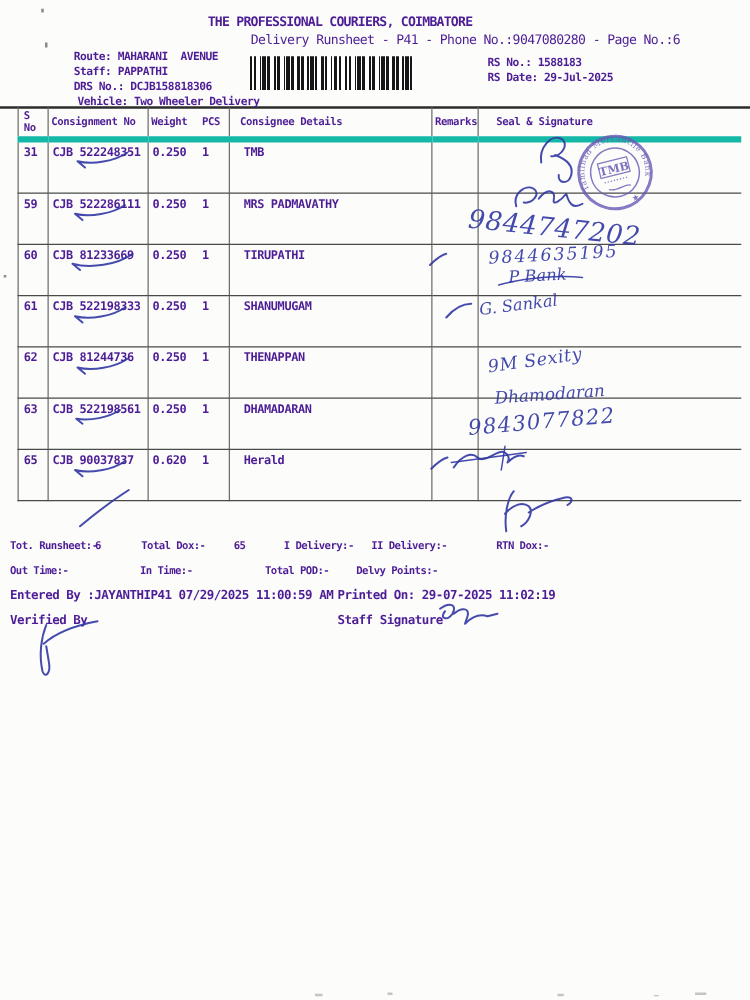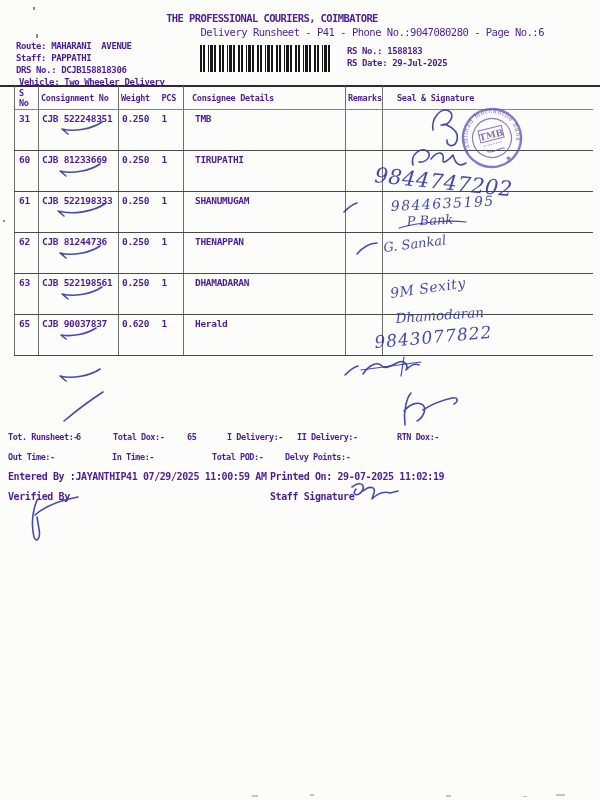--- a/index.html
+++ b/index.html
@@ -3,30 +3,30 @@
 <meta charset="utf-8">
 <style>
   html,body{margin:0;padding:0;background:#fff;}
   .page{position:relative;width:600px;height:800px;background:#fcfcfb;overflow:hidden;
         font-family:"DejaVu Sans Mono",monospace;color:#4c1d95;
         --ink:#3137a3;--stamp:#6a58b5;}
   .title{position:absolute;top:12px;left:0;width:544px;text-align:center;
          font-size:10.5px;font-weight:bold;letter-spacing:-0.6px;}
   .subtitle{position:absolute;top:26px;left:0;width:544px;text-align:right;
             font-size:10.5px;font-weight:normal;letter-spacing:-0.5px;}
-  .meta{position:absolute;font-size:9px;font-weight:bold;letter-spacing:-0.4px;white-space:pre;}
+  .meta{position:absolute;font-size:9px;font-weight:bold;letter-spacing:-0.4px;white-space:pre;margin-left:43px;}
   .barcode{position:absolute;left:200px;top:45px;width:131px;height:27px;
     background:repeating-linear-gradient(90deg,#161616 0 2px,#fff 2px 3px,#161616 3px 5px,
       #fff 5px 8px,#161616 8px 9px,#fff 9px 10px,#161616 10px 13px,#fff 13px 14px,
       #161616 14px 16px,#fff 16px 19px);}
   .rule-top{position:absolute;left:0;top:85px;width:600px;border-top:2px solid #2c2c2c;}
   table.sheet{position:absolute;left:14px;top:86px;width:578px;border-collapse:collapse;table-layout:fixed;}
   .sheet th{font-size:8.5px;letter-spacing:-0.3px;text-align:left;font-weight:bold;
       padding:2px 2px 1px;height:10px;border:1px solid #6e6e6e;border-top:none;
-      border-bottom:1px solid #14b8a6;overflow:hidden;}
+      border-bottom:5px solid #14b8a6;overflow:hidden;}
   .sheet td{font-size:9.5px;letter-spacing:-0.3px;font-weight:bold;vertical-align:top;
       padding:3px 3px;height:34px;border:1px solid #6e6e6e;border-top:1px solid #4a4a4a;
       border-bottom:1px solid #4a4a4a;overflow:hidden;}
   .sheet .col-sno{padding-left:4px;}
   .sheet .col-weight{border-right:none;}
   .sheet .col-pcs{border-left:none;padding-left:6px;}
   .sheet td.col-consignee{padding-left:11px;}
   .sheet th.col-consignee{padding-left:8px;}
   .sheet .col-seal{border-right:none;}
   .sheet th.col-seal{padding-left:14px;}
@@ -87,20 +87,29 @@
         <tr>
           <td class="col-sno">31</td>
           <td class="col-consignment">CJB 522248351</td>
           <td class="col-weight">0.250</td>
           <td class="col-pcs">1</td>
           <td class="col-consignee">TMB</td>
           <td class="col-remarks"></td>
           <td class="col-seal"></td>
         </tr>
         <tr>
+          <td class="col-sno">59</td>
+          <td class="col-consignment">CJB 522286111</td>
+          <td class="col-weight">0.250</td>
+          <td class="col-pcs">1</td>
+          <td class="col-consignee">MRS PADMAVATHY</td>
+          <td class="col-remarks"></td>
+          <td class="col-seal"></td>
+        </tr>
+        <tr>
           <td class="col-sno">60</td>
           <td class="col-consignment">CJB 81233669</td>
           <td class="col-weight">0.250</td>
           <td class="col-pcs">1</td>
           <td class="col-consignee">TIRUPATHI</td>
           <td class="col-remarks"></td>
           <td class="col-seal"></td>
         </tr>
         <tr>
           <td class="col-sno">61</td>

